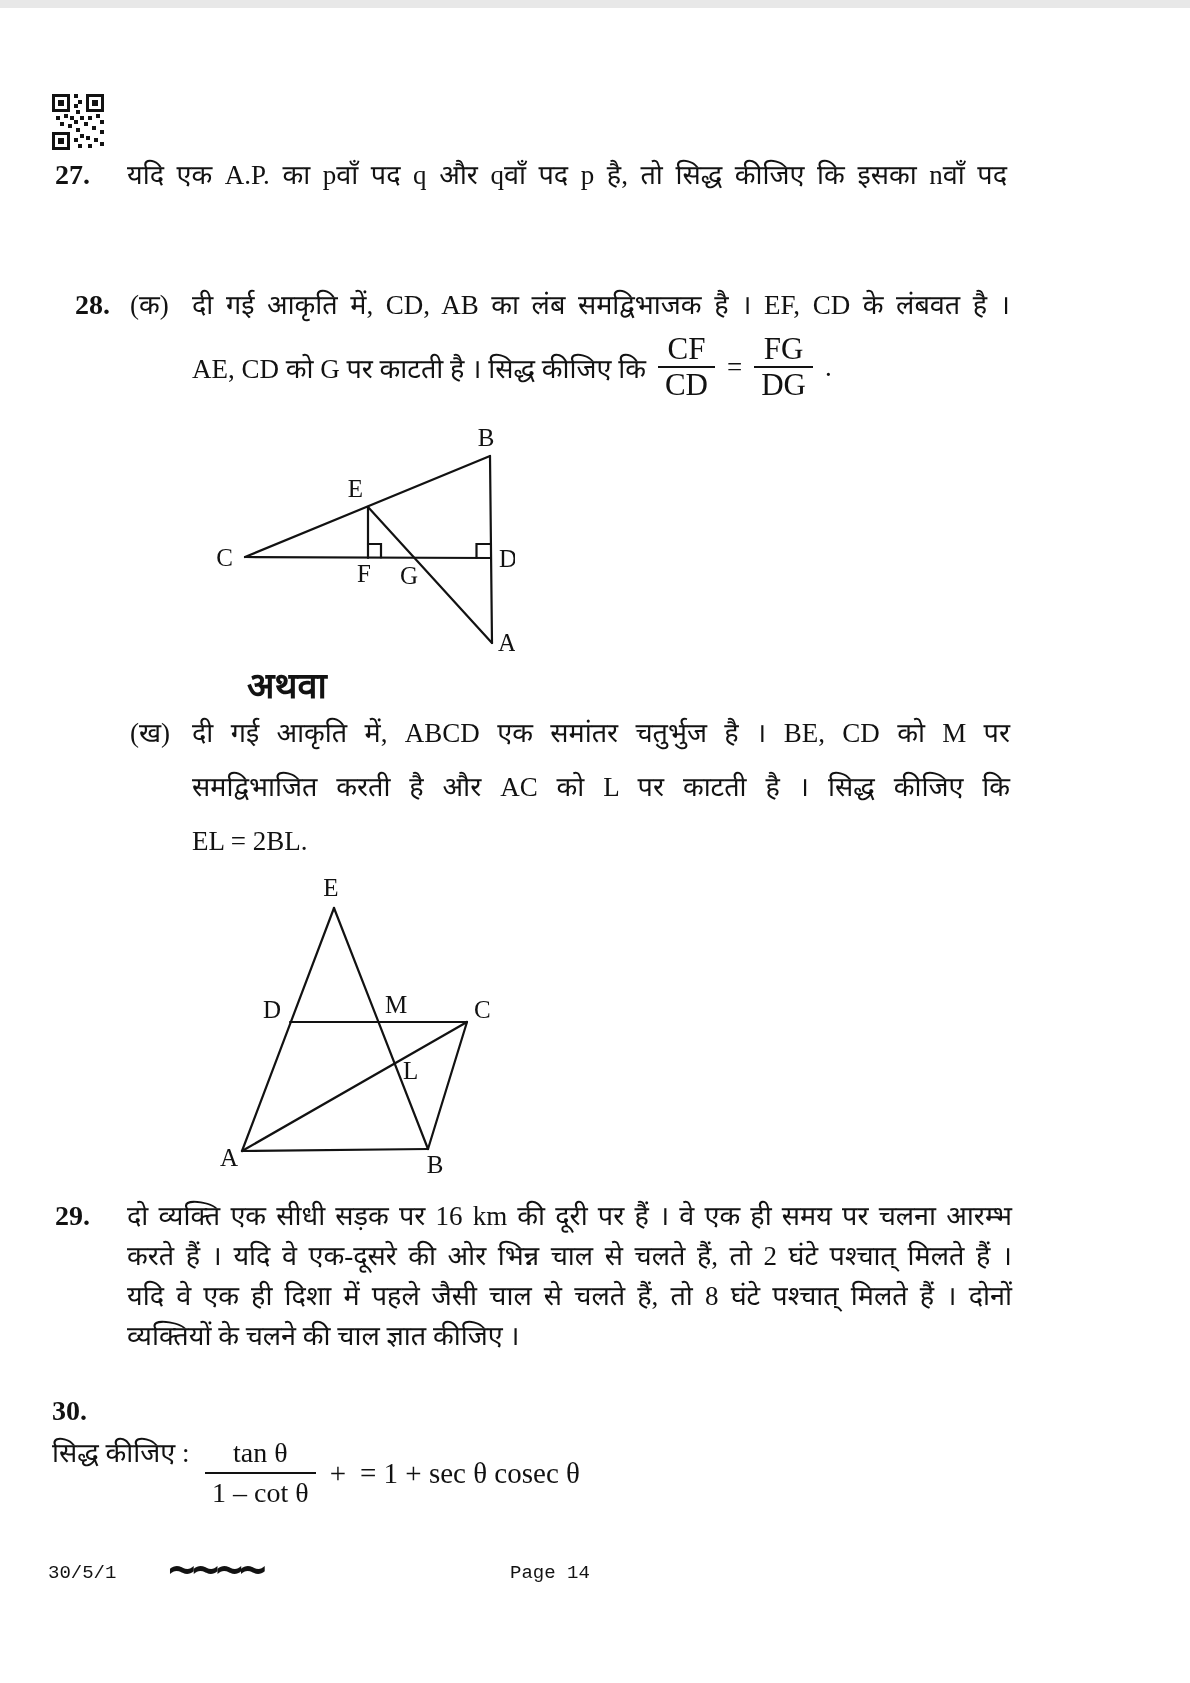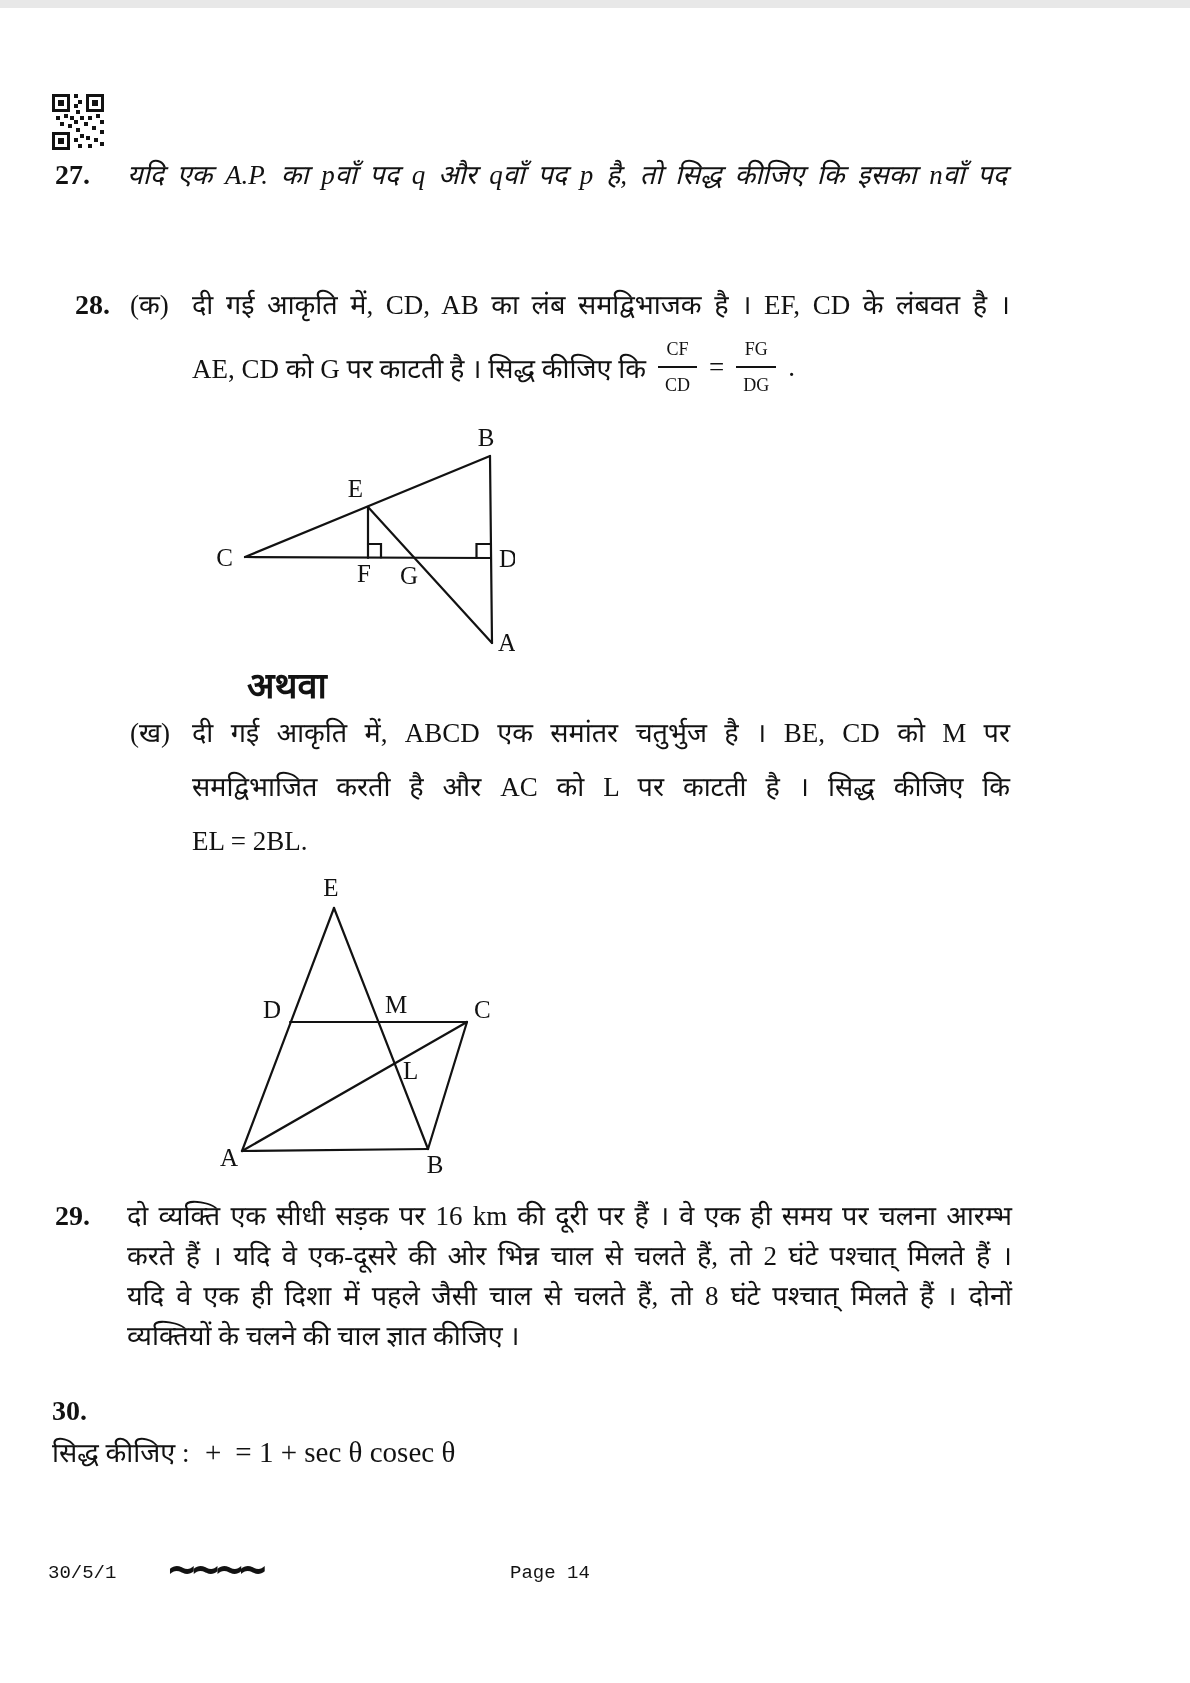--- a/index.html
+++ b/index.html
@@ -17,21 +17,21 @@
   .qnum{width:72px;font-weight:700;font-size:28px;line-height:42px;flex:0 0 auto;}
   .qnum-wide{width:75px;text-align:center;}
   .sublabel{width:62px;font-size:27px;line-height:42px;flex:0 0 auto;}
   .qbody{font-size:27px;flex:0 0 auto;}
   .jline{text-align:justify;text-align-last:justify;}
   .nline{text-align:left;}
   .lh42{line-height:42px;}
   .lh40{line-height:40px;}
   .lh54{line-height:54px;}
   .fline{display:flex;align-items:center;gap:12px;margin-top:8px;font-size:27px;}
-  .frac{display:inline-flex;flex-direction:column;align-items:center;font-size:18px;line-height:30px;}
+  .frac{display:inline-flex;flex-direction:column;align-items:center;font-size:31px;line-height:30px;}
   .frac .fnum{padding:0 7px 2px 7px;}
   .frac .fden{border-top:2.2px solid #121212;padding:2px 7px 0 7px;}
   .eqrow{display:flex;align-items:center;gap:14px;font-size:29px;}
   .eqrow .frac{font-size:28px;line-height:34px;}
   .orword{font-weight:700;font-size:36px;}
   .footer-text{font-size:19px;font-family:Liberation Mono, monospace;}
   .squiggle{font-size:46px;font-weight:700;letter-spacing:-4px;font-family:"DejaVu Sans Mono",monospace;}
   svg .fig-line{stroke:#121212;stroke-width:2.2;fill:none;stroke-linecap:round;}
   svg .fig-label{font-family:"Liberation Serif","DejaVu Serif",serif;font-size:25px;fill:#121212;}
 </style>
@@ -78,21 +78,21 @@
     </g>
     <g fill="#121212">
       <rect x="3" y="3" width="3" height="3"></rect>
         <rect x="20" y="3" width="3" height="3"></rect>
         <rect x="3" y="22" width="3" height="3"></rect>
     </g>
   </svg>
 
   <div class="qsec" style="left:55px;top:146px;">
     <div class="qnum">27.</div>
-    <div class="qbody" style="width:880px;font-style:italic;">
+    <div class="qbody" style="width:880px;">
       <div class="jline lh42">यदि एक A.P. का pवाँ पद q और qवाँ पद p है, तो सिद्ध कीजिए कि इसका nवाँ पद</div>
     </div>
   </div>
 
   <div class="qsec" style="left:55px;top:276px;">
     <div class="qnum qnum-wide">28.</div>
     <div class="sublabel">(क)</div>
     <div class="qbody" style="width:818px;">
       <div class="jline lh42">दी गई आकृति में, CD, AB का लंब समद्विभाजक है । EF, CD के लंबवत है ।</div>
       <div class="fline">
@@ -166,20 +166,24 @@
   </div>
 
   <div class="qsec" style="left:52px;top:1382px;flex-direction:column;">
     <div class="qnum">30.</div>
     <div class="qbody" style="width:885px;">
       <div class="nline lh42">सिद्ध कीजिए :</div>
     </div>
   </div>
 
   <div class="abs eqrow" style="left:205px;top:1428px;">
+    <span class="frac">
+      <span class="fnum">tan θ</span>
+      <span class="fden">1 – cot θ</span>
+    </span>
     <span>+</span>
     <span>= 1 + sec θ cosec θ</span>
   </div>
 
   <div class="abs footer-text" style="left:48px;top:1554px;">30/5/1</div>
   <div class="abs squiggle" style="left:168px;top:1534px;">~~~~</div>
   <div class="abs footer-text" style="left:510px;top:1554px;">Page 14</div>
 
 </div>
 

